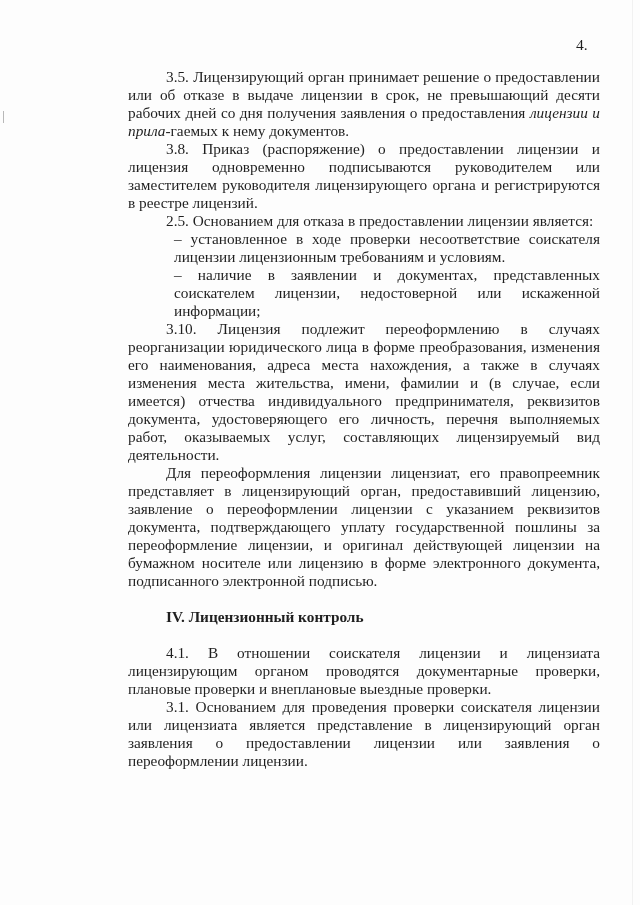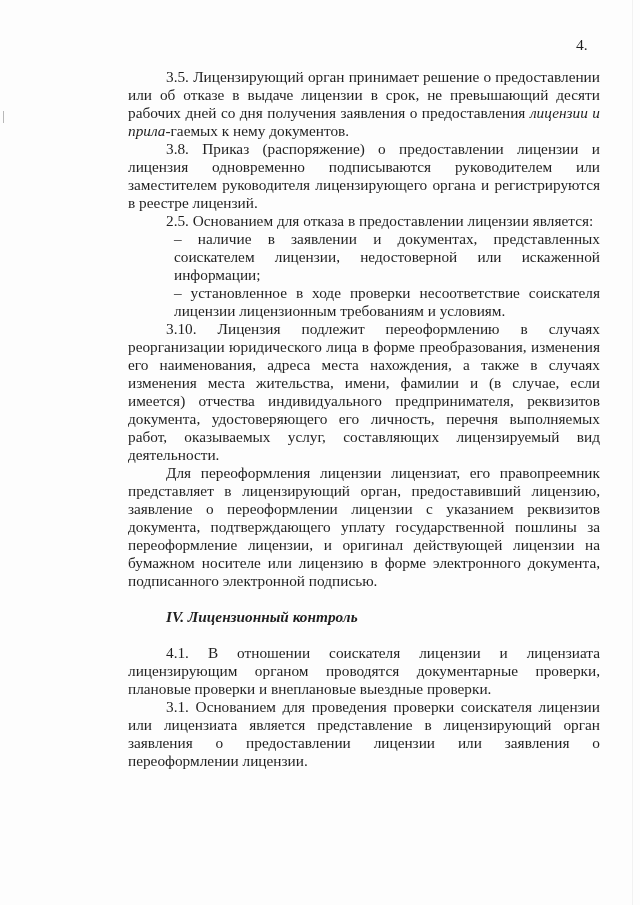--- a/index.html
+++ b/index.html
@@ -59,40 +59,39 @@
       margin: 0 0 0 46px;
       text-align: justify;
       text-align-last: left;
     }
     .section-heading {
       margin: 18px 0 18px 0;
       padding-left: 38px;
       font-weight: bold;
       font-size: 15.3px;
       line-height: 18px;
-      font-style: italic;
     }
     em { font-style: italic; }
   </style>
 </head>
 <body>
 
 <div class="page">
   <div class="page-edge"></div>
   <div class="margin-mark"></div>
 
   <div class="page-number">4.</div>
 
   <div class="content">
     <p class="para"><span>3.5. Лицензирующий орган принимает решение о предоставлении или об отказе в выдаче лицензии в срок, не превышающий десяти рабочих дней со дня получения заявления о предоставления </span><em>лицензии и прила</em><span>-</span><span>гаемых к нему документов.</span></p>
 
     <p class="para">3.8. Приказ (распоряжение) о предоставлении лицензии и лицензия одновременно подписываются руководителем или заместителем руководителя лицензирующего органа и регистрируются в реестре лицензий.</p>
     <p class="para">2.5. Основанием для отказа в предоставлении лицензии является:</p>
+    <p class="list-item">– установленное в ходе проверки несоответствие соискателя лицензии лицензионным требованиям и условиям.</p>
     <p class="list-item">– наличие в заявлении и документах, представленных соискателем лицензии, недостоверной или искаженной информации;</p>
-    <p class="list-item">– установленное в ходе проверки несоответствие соискателя лицензии лицензионным требованиям и условиям.</p>
     <p class="para">3.10. Лицензия подлежит переоформлению в случаях реорганизации юридического лица в форме преобразования, изменения его наименования, адреса места нахождения, а также в случаях изменения места жительства, имени, фамилии и (в случае, если имеется) отчества индивидуального предпринимателя, реквизитов документа, удостоверяющего его личность, перечня выполняемых работ, оказываемых услуг, составляющих лицензируемый вид деятельности.</p>
     <p class="para">Для переоформления лицензии лицензиат, его правопреемник представляет в лицензирующий орган, предоставивший лицензию, заявление о переоформлении лицензии с указанием реквизитов документа, подтверждающего уплату государственной пошлины за переоформление лицензии, и оригинал действующей лицензии на бумажном носителе или лицензию в форме электронного документа, подписанного электронной подписью.</p>
 
     <div class="section-heading">IV. Лицензионный контроль</div>
 
     <p class="para">4.1. В отношении соискателя лицензии и лицензиата лицензирующим органом проводятся документарные проверки, плановые проверки и внеплановые выездные проверки.</p>
     <p class="para">3.1. Основанием для проведения проверки соискателя лицензии или лицензиата является представление в лицензирующий орган заявления о предоставлении лицензии или заявления о переоформлении лицензии.</p>
   </div>
 </div>
 

